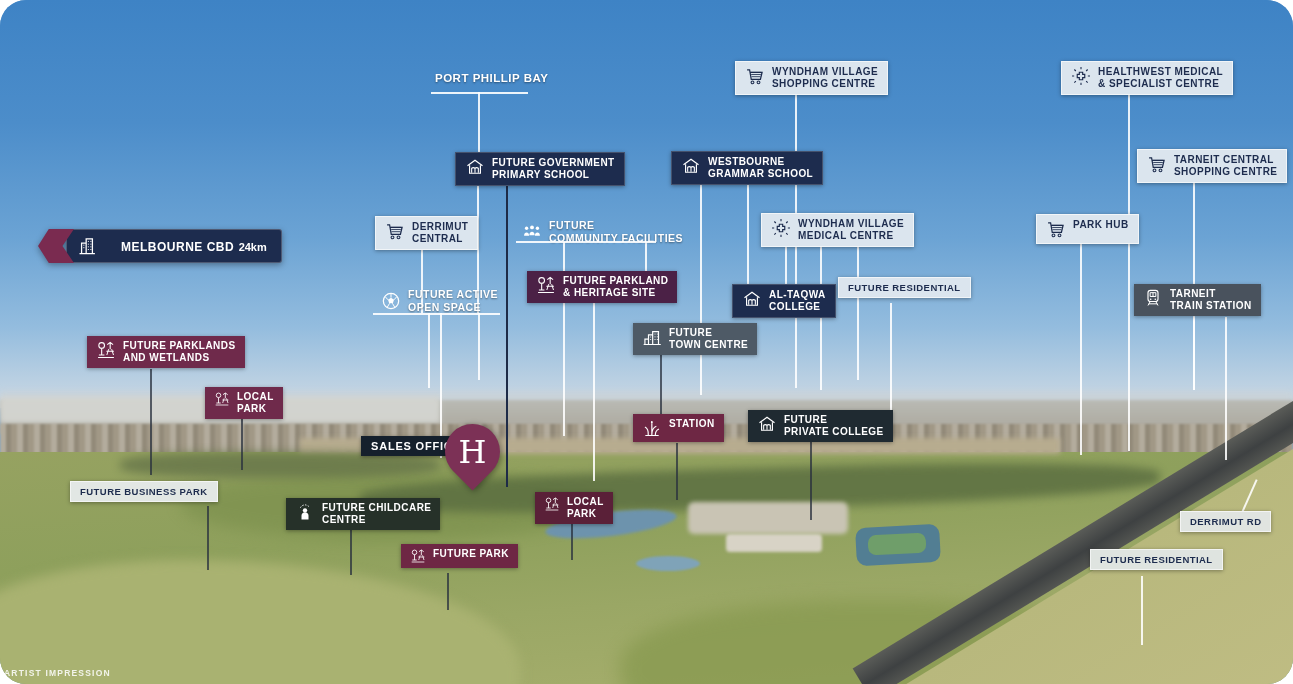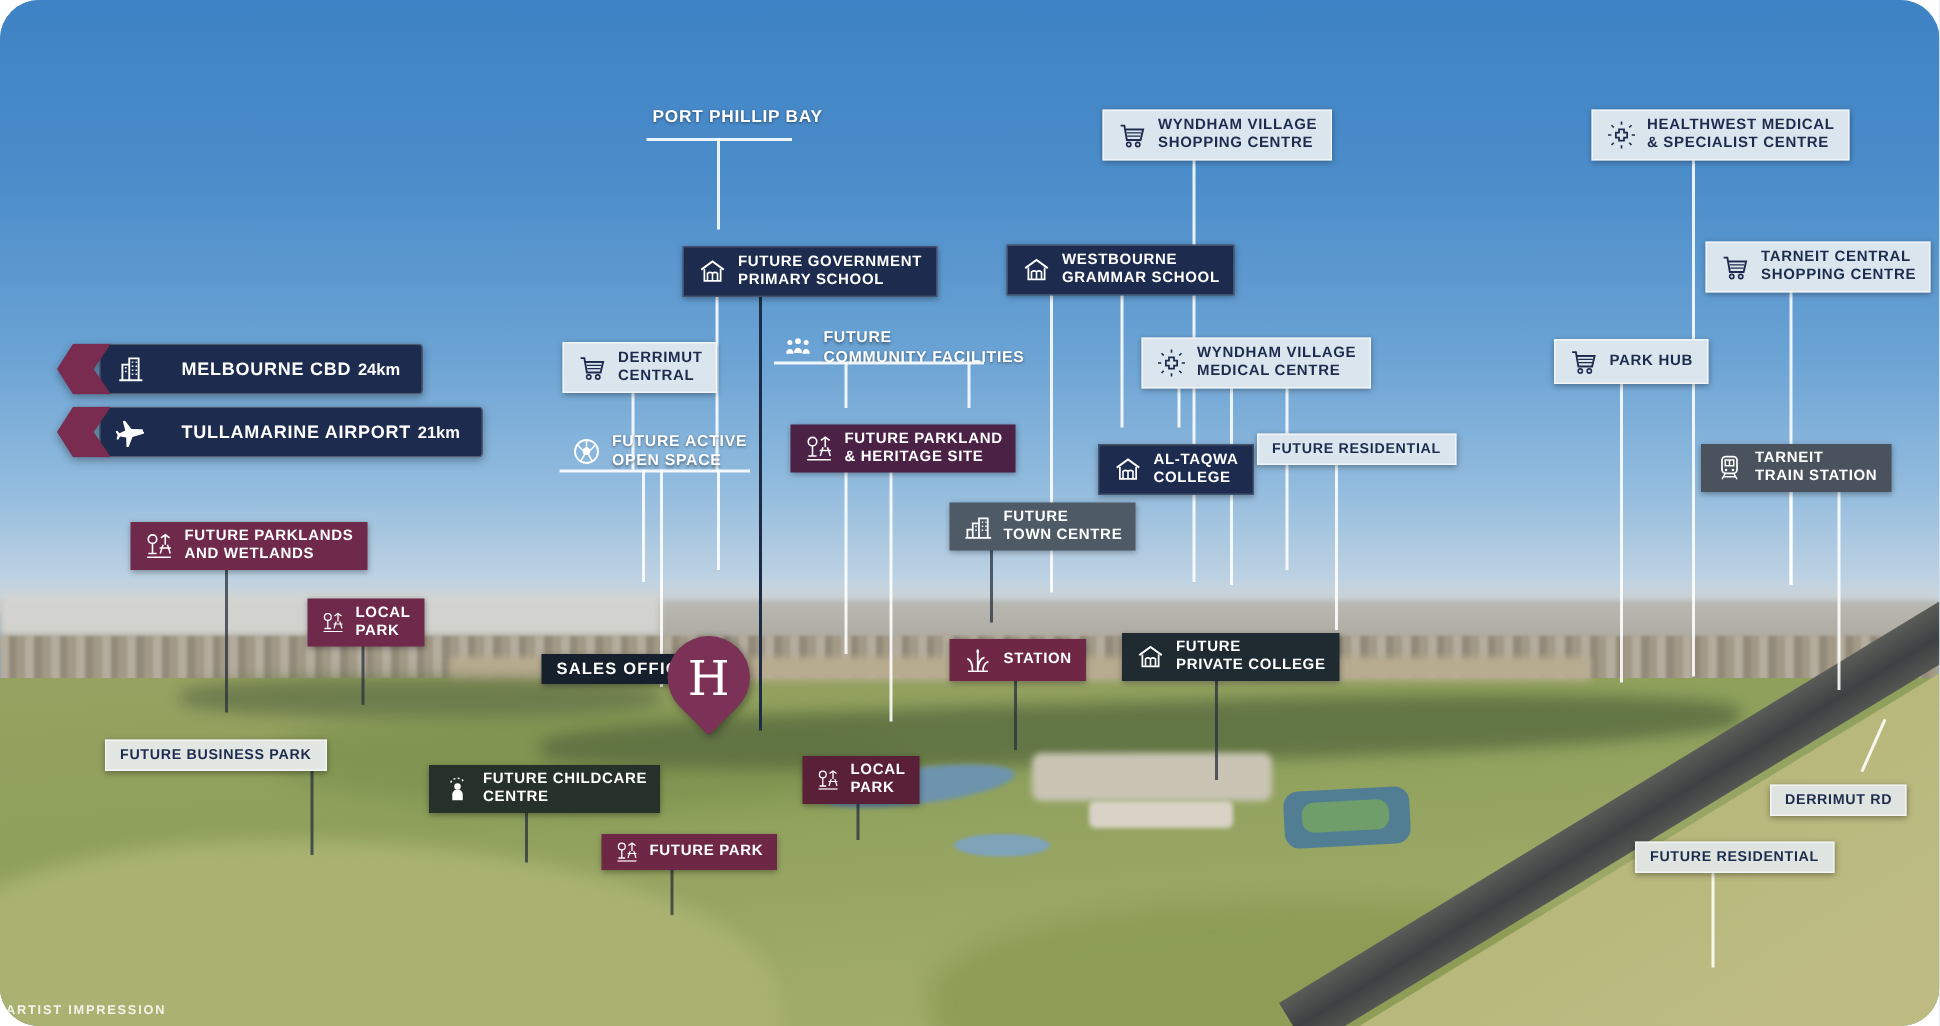--- a/index.html
+++ b/index.html
@@ -39,23 +39,23 @@
        transform-origin:0 0;transform:rotate(-31.3deg);}
 
   
   .ln{position:absolute;width:2px;background:rgba(255,255,255,.88);}
   .ln.dk{background:rgba(40,48,62,.75);}
   .ln.nv{background:#1e2b47;}
   .ul{position:absolute;height:2px;background:rgba(255,255,255,.9);}
   .diag{position:absolute;width:2px;height:38px;background:rgba(255,255,255,.88);transform:rotate(24deg);}
 
   
-  .lbl{position:absolute;display:flex;align-items:center;gap:7px;padding:4px 9px;
+  .lbl{position:absolute;display:flex;gap:7px;padding:4px 9px;
        font-weight:bold;font-size:10px;letter-spacing:.45px;line-height:1.2;
-       box-shadow:0 1px 4px rgba(0,0,0,.35);white-space:nowrap;margin-top:12px;}
+       box-shadow:0 1px 4px rgba(0,0,0,.35);white-space:nowrap;}
   .lbl .txt{display:flex;flex-direction:column;}
   .ic{width:20px;height:20px;flex:0 0 auto;}
   .ic.sm{width:16px;height:16px;}
   .dark{background:#1d2c4e;color:#fff;border:1px solid rgba(255,255,255,.18);}
   .light{background:#dbe5ee;color:#1d2c4e;border:1px solid rgba(255,255,255,.6);}
   .maroon{background:#6f2a4b;color:#fff;}
   .maroon2{background:#6e2744;color:#fff;}
   .dmaroon{background:#5a2038;color:#fff;}
   .plum{background:#4b2146;color:#fff;}
   .slate{background:#4e5a66;color:#fff;}
@@ -246,32 +246,20 @@
     <div class="chev-box">
       <svg class="ic">
             <use href="#i-building"></use>
           </svg>
       <span class="txt">
         <span class="t1">MELBOURNE CBD</span>
         <span class="t2">24km</span>
       </span>
     </div>
   </div>
-  <div class="chev-wrap" style="left:38px;top:271px">
-    <div class="chev"></div>
-    <div class="chev-box">
-      <svg class="ic">
-            <use href="#i-plane"></use>
-          </svg>
-      <span class="txt">
-        <span class="t1">TULLAMARINE AIRPORT</span>
-        <span class="t2">21km</span>
-      </span>
-    </div>
-  </div>
 
   <div class="lbl dark" style="left:455px;top:152px">
     <svg class="ic">
           <use href="#i-school"></use>
         </svg>
     <span class="txt">
       <span>FUTURE GOVERNMENT</span>
       <span>PRIMARY SCHOOL</span>
     </span>
   </div>

